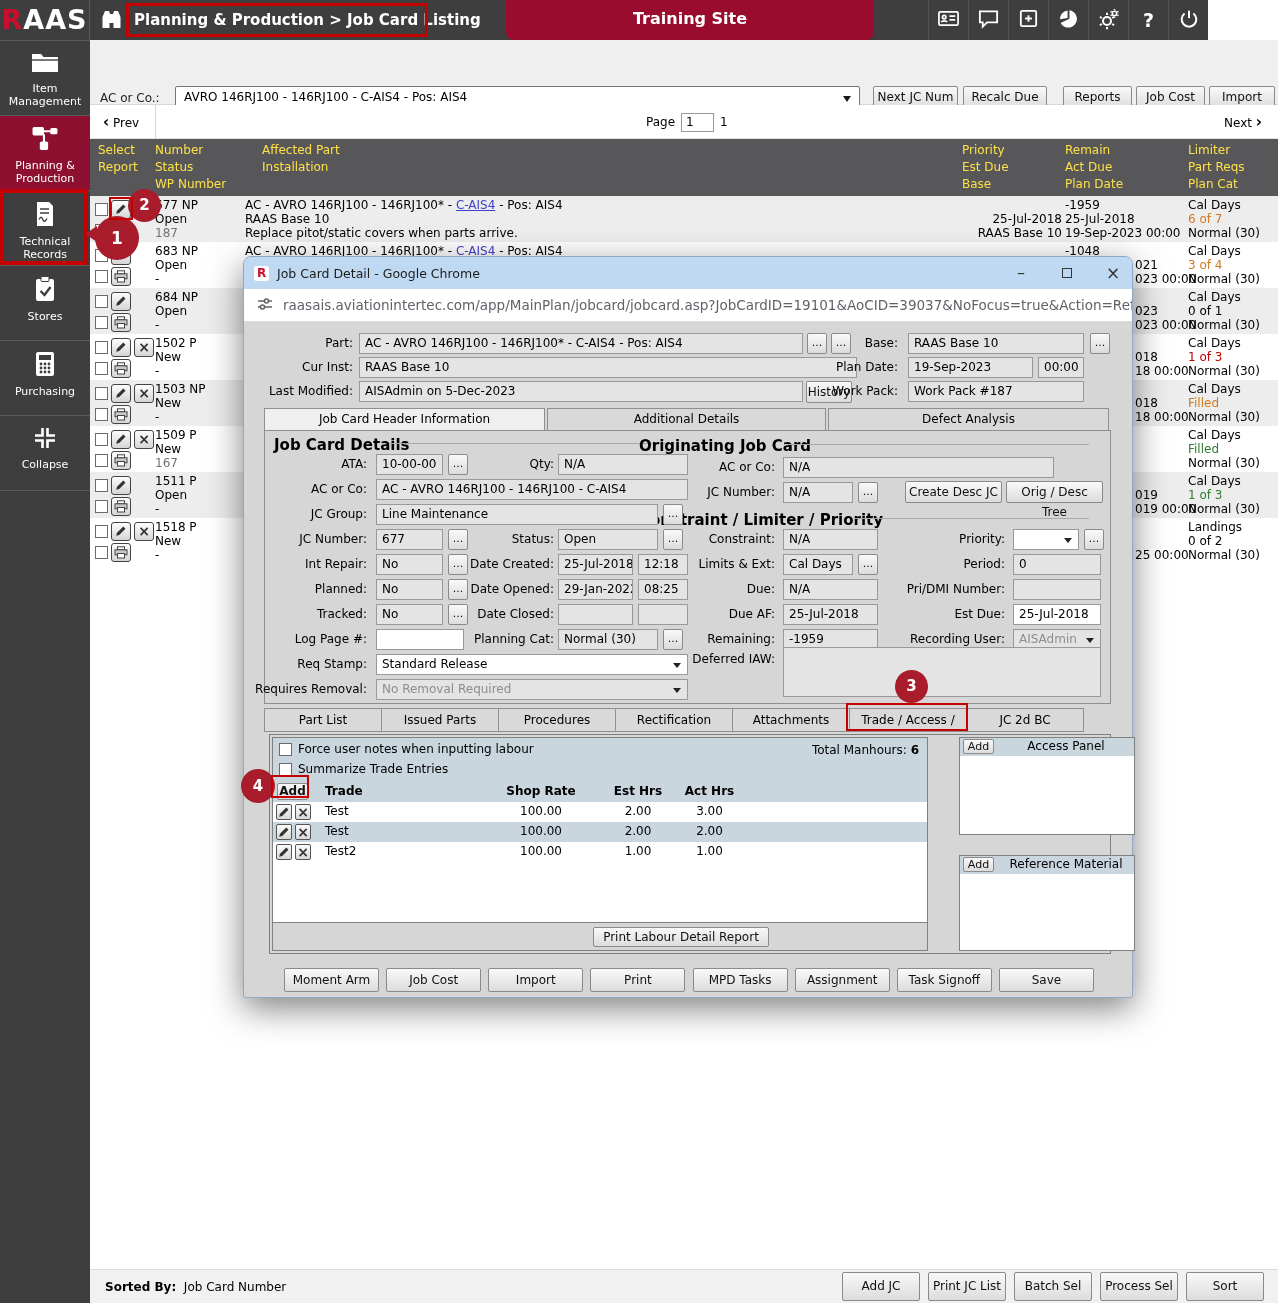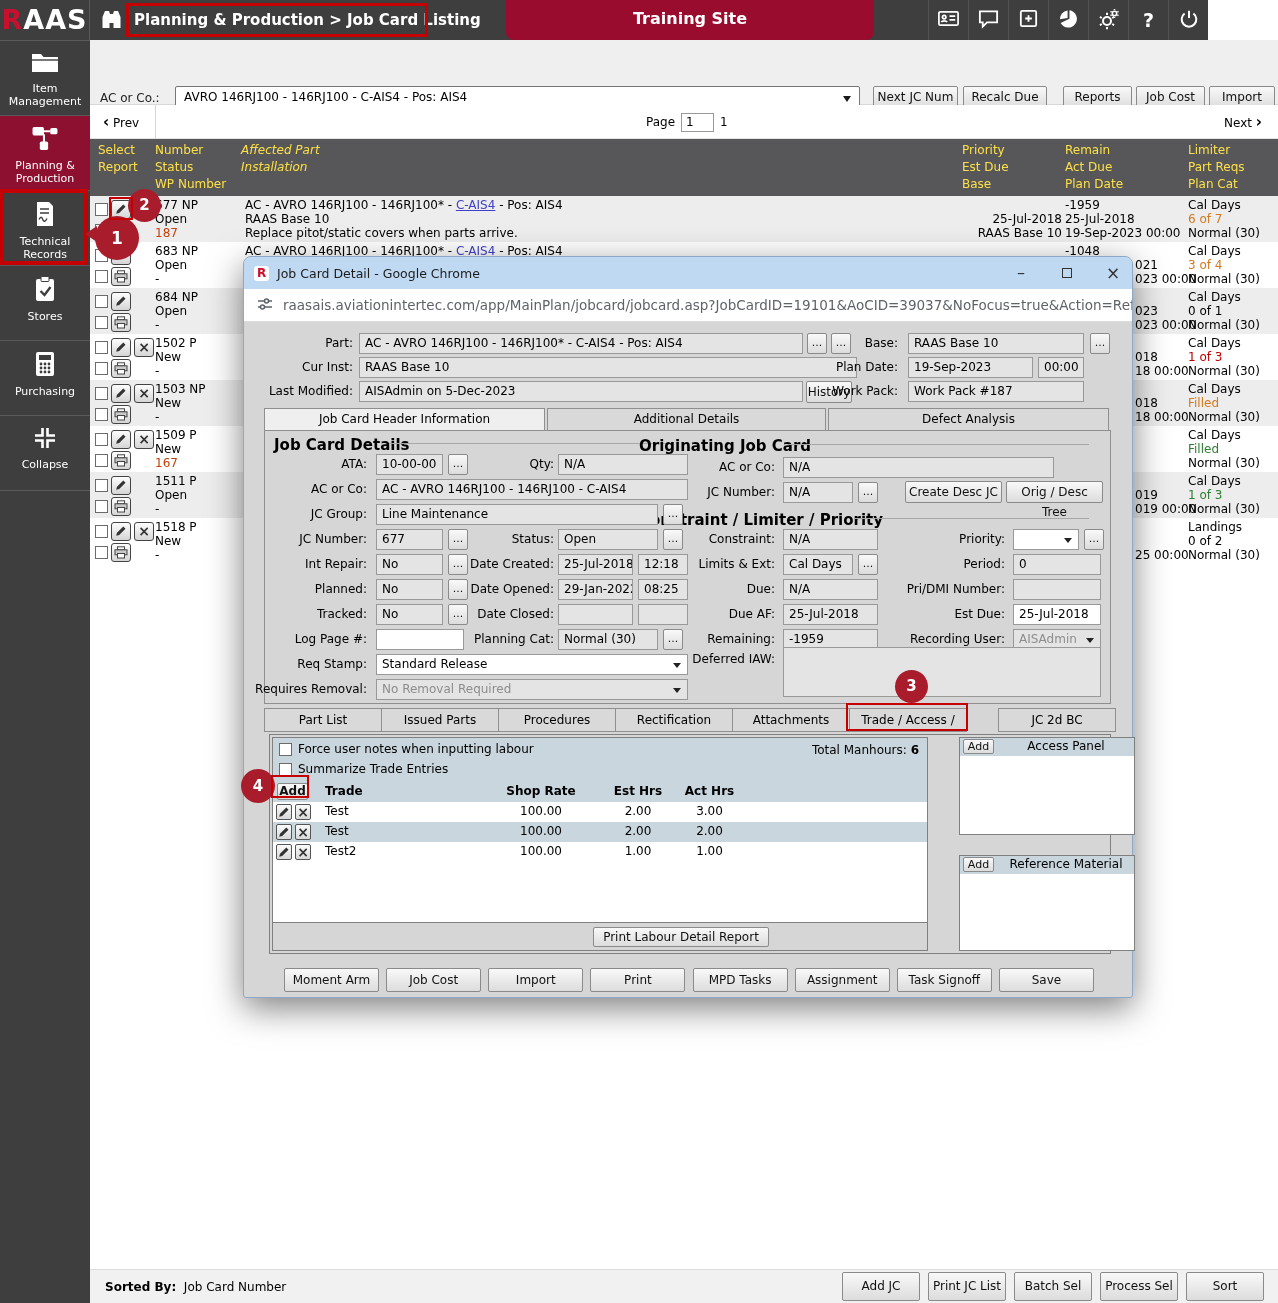--- a/index.html
+++ b/index.html
@@ -42,21 +42,21 @@
 .trow{position:relative;width:1188px;height:46px}
 .trow.odd{background:#EDEDED}
 .cell{position:absolute;top:2px;line-height:14px;font-size:12px;white-space:nowrap}
 .c-num{left:65px;width:92px}
 .c-aff{left:155px;width:700px}
 .c-pri{left:860px;width:112px;text-align:right}
 .c-rem{left:975px;width:200px}
 .c-lim{left:1098px;width:95px}
 .frag{padding-left:70px}
 .link{color:#4040CC;text-decoration:underline;cursor:pointer}
-.wplink{color:#c2410c;cursor:pointer}
+.wplink{color:#737373;cursor:pointer}
 .selcol{position:absolute;left:5px;top:3px}
 .selline{display:flex;gap:3px;align-items:center;height:20px}
 .cb{width:13px;height:13px;background:#fff;border:1px solid #6b6b6b;display:inline-block;cursor:pointer}
 .iconbtn{width:20px;height:19px;border:1px solid #444;border-radius:3px;background:linear-gradient(#FDFDFD,#D5D5D5);display:flex;align-items:center;justify-content:center;cursor:pointer}
 .xglyph{font-size:14px;font-weight:bold;color:#333;line-height:12px}
 
 .bottombar{position:absolute;left:90px;top:1269px;width:1188px;height:34px;background:#F1F1F1;border-top:1px solid #DDD}
 .sorted{position:absolute;left:15px;top:0;height:34px;line-height:34px}
 .bbuttons{position:absolute;right:14px;top:2px;display:flex;gap:8px}
 .bbtn{width:78px;height:29px;line-height:27px}
@@ -263,21 +263,21 @@
   <div class="thead" id="thead">
       <div class="hcell" style="left: 8px; width: 60px;">
         <div>Select</div>
         <div>Report</div>
       </div>
       <div class="hcell" style="left: 65px; width: 92px;">
         <div>Number</div>
         <div>Status</div>
         <div>WP Number</div>
       </div>
-      <div class="hcell" style="left: 151px; width: 700px; font-style: italic;">
+      <div class="hcell" style="left: 172px; width: 700px;">
         <div>Affected Part</div>
         <div>Installation</div>
       </div>
       <div class="hcell" style="left: 872px; width: 110px;">
         <div>Priority</div>
         <div>Est Due</div>
         <div>Base</div>
       </div>
       <div class="hcell" style="left: 975px; width: 130px;">
         <div>Remain</div>
@@ -819,21 +819,21 @@
         <span class="mlabel" style="left: 390px; top: 392px; width: 145px;">Deferred IAW:</span>
         <div class="fld" style="left: 539px; top: 390px; width: 318px; height: 50px;"></div>
       </div>
     <div id="msubtabs">
         <div class="subtab" style="left: 20px; width: 118px;">Part List</div>
         <div class="subtab" style="left: 137px; width: 118px;">Issued Parts</div>
         <div class="subtab" style="left: 254px; width: 118px;">Procedures</div>
         <div class="subtab" style="left: 371px; width: 118px;">Rectification</div>
         <div class="subtab" style="left: 488px; width: 118px;">Attachments</div>
         <div class="subtab" style="left: 605px; width: 118px;">Trade / Access / Ref</div>
-        <div class="subtab" style="left: 722px; width: 118px; margin-left: 32px;">JC 2d BC</div>
+        <div class="subtab" style="left: 722px; width: 118px;">JC 2d BC</div>
       </div>
 
     <div class="tradeouter">
       <div class="tleft">
         <div class="thdr">
           <div class="checkrow" style="top:4px">
               <span class="cb"></span>
               <span>Force user notes when inputting labour</span>
             </div>
           <div class="checkrow" style="top:24px">

